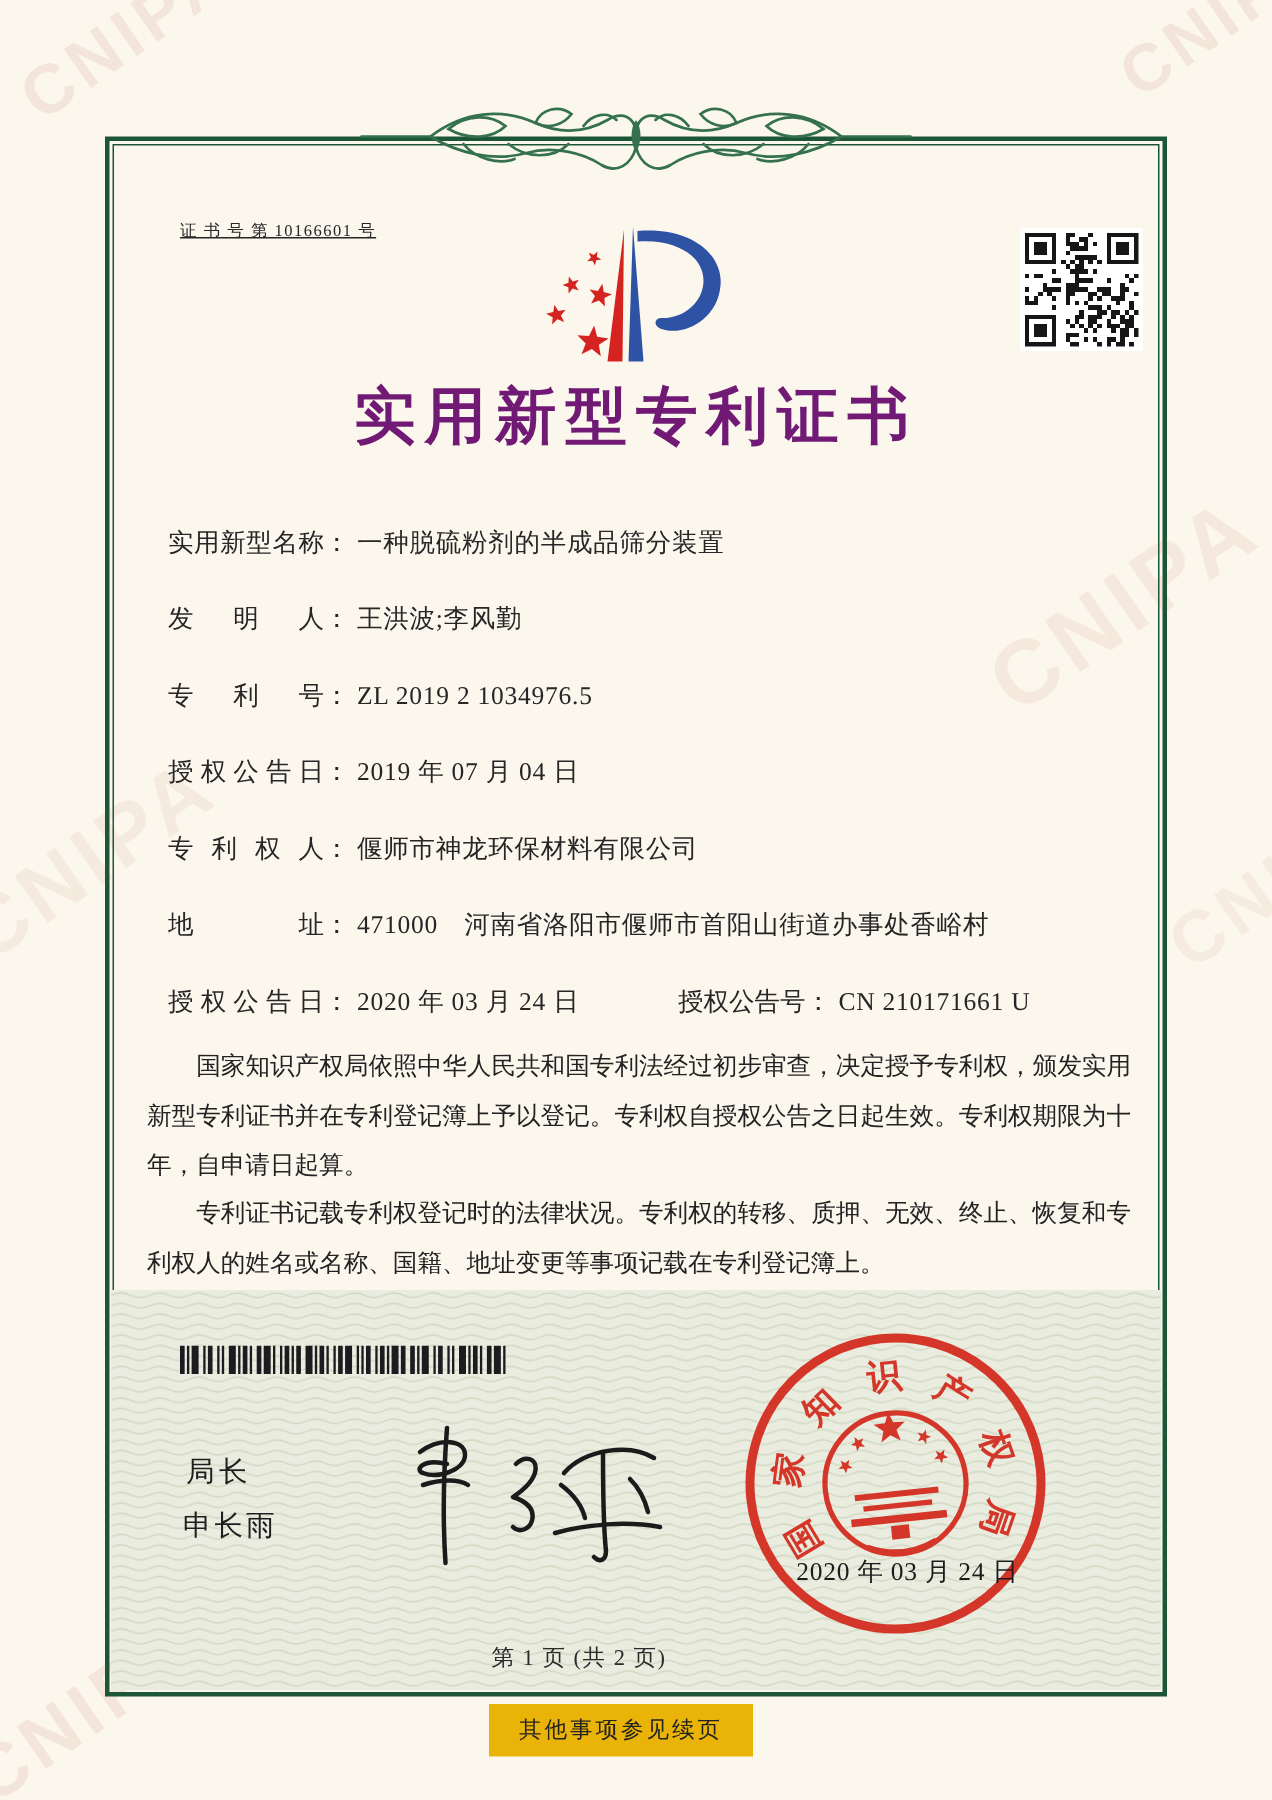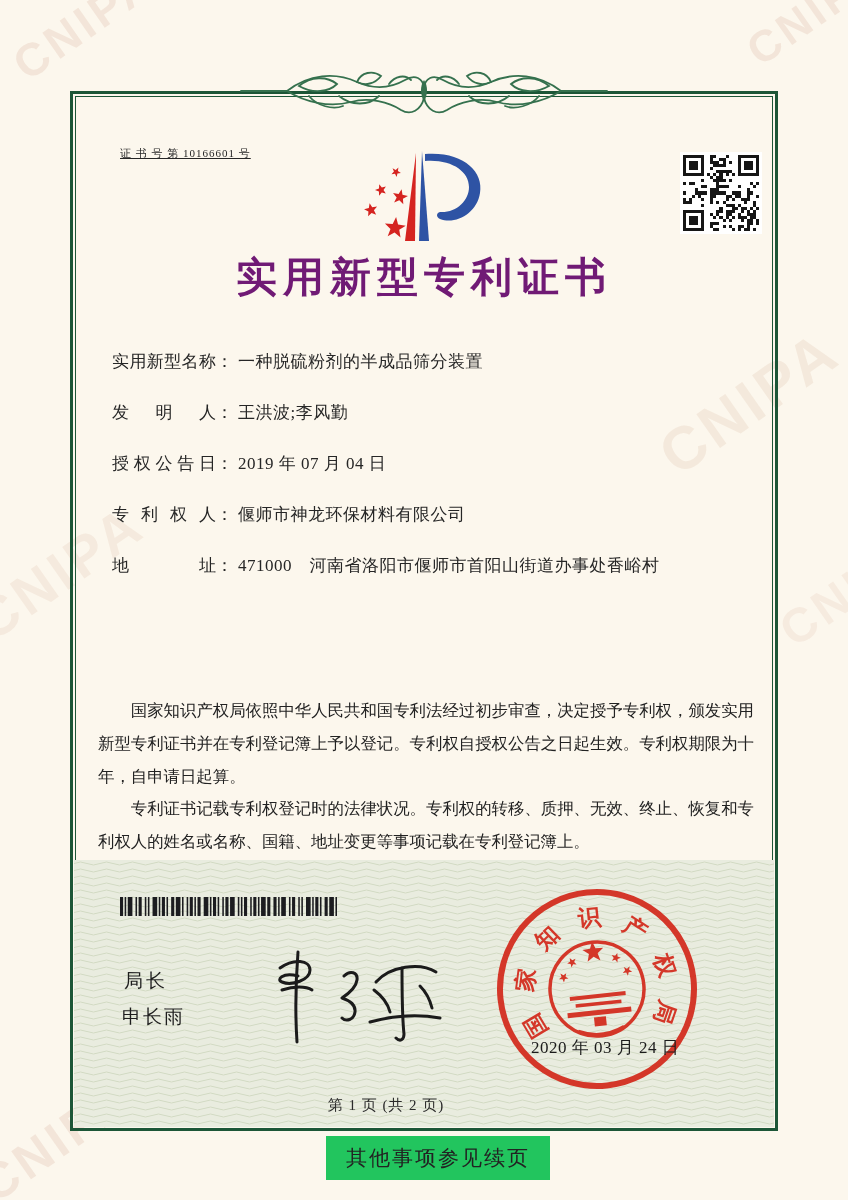--- a/index.html
+++ b/index.html
@@ -53,22 +53,22 @@
   .signer-name{position:absolute;left:122px;top:1004px;font-size:19px;letter-spacing:2px;color:#1d1d1d;}
   .signature{position:absolute;left:252px;top:938px;width:200px;height:112px;}
 
   .seal{position:absolute;left:494px;top:886px;width:206px;height:206px;transform:rotate(-6deg);opacity:0.93;}
   .seal-date{position:absolute;left:520px;top:1036px;width:170px;text-align:center;
              font-size:17px;color:#1b1b1b;letter-spacing:0.5px;}
 
   .pagenum{position:absolute;left:70px;top:1096px;width:632px;text-align:center;
            font-size:15px;color:#2a2a2a;letter-spacing:1px;}
 
-  .contnote{position:absolute;left:326px;top:1136px;background:#22c55e;padding:8px 20px;
-            font-size:21px;color:#222;letter-spacing:2px;}
+  .contnote{position:absolute;left:326px;top:1136px;background:#eab308;padding:8px 20px;
+            font-size:15px;color:#222;letter-spacing:2px;}
 </style>
 </head>
 <body>
 
 <div class="page">
 
   <span class="wm wm1">CNIPA</span>
   <span class="wm wm2">CNIPA</span>
   <span class="wm wm3">CNIPA</span>
   <span class="wm wm4">CNIPA</span>
@@ -392,23 +392,25 @@
         <rect x="21" y="24" width="1" height="1"></rect>
         <rect x="23" y="24" width="1" height="1"></rect>
       </g>
   </svg>
 
   <div class="title">实用新型专利证书</div>
 
   <div class="fields" id="fields">
       <div class="frow"><span class="flabel"><span class="ltext">实用新型名称</span><span class="colon">：</span></span><span class="fvalue">一种脱硫粉剂的半成品筛分装置</span></div>
       <div class="frow"><span class="flabel"><span class="ltext">发明人</span><span class="colon">：</span></span><span class="fvalue">王洪波;李风勤</span></div>
+      <div class="frow"><span class="flabel"><span class="ltext">专利号</span><span class="colon">：</span></span><span class="fvalue">ZL 2019 2 1034976.5</span></div>
       <div class="frow"><span class="flabel"><span class="ltext">授权公告日</span><span class="colon">：</span></span><span class="fvalue">2019 年 07 月 04 日</span></div>
       <div class="frow"><span class="flabel"><span class="ltext">专利权人</span><span class="colon">：</span></span><span class="fvalue">偃师市神龙环保材料有限公司</span></div>
       <div class="frow"><span class="flabel"><span class="ltext">地址</span><span class="colon">：</span></span><span class="fvalue">471000　河南省洛阳市偃师市首阳山街道办事处香峪村</span></div>
+      <div class="frow"><span class="flabel"><span class="ltext">授权公告日</span><span class="colon">：</span></span><span class="fvalue">2020 年 03 月 24 日</span><span class="fpair2"><span>授权公告号</span><span>：</span><span class="fvalue">CN 210171661 U</span></span></div>
     </div>
 
   <div class="paras">
     <p>国家知识产权局依照中华人民共和国专利法经过初步审查，决定授予专利权，颁发实用新型专利证书并在专利登记簿上予以登记。专利权自授权公告之日起生效。专利权期限为十年，自申请日起算。</p>
     <p>专利证书记载专利权登记时的法律状况。专利权的转移、质押、无效、终止、恢复和专利权人的姓名或名称、国籍、地址变更等事项记载在专利登记簿上。</p>
   </div>
 
   <svg class="barcode" viewBox="0 0 218 19" preserveAspectRatio="none">
     <g id="barcode-bars" fill="#1c1c20">
         <rect x="0.00" y="0" width="3.10" height="19"></rect>

